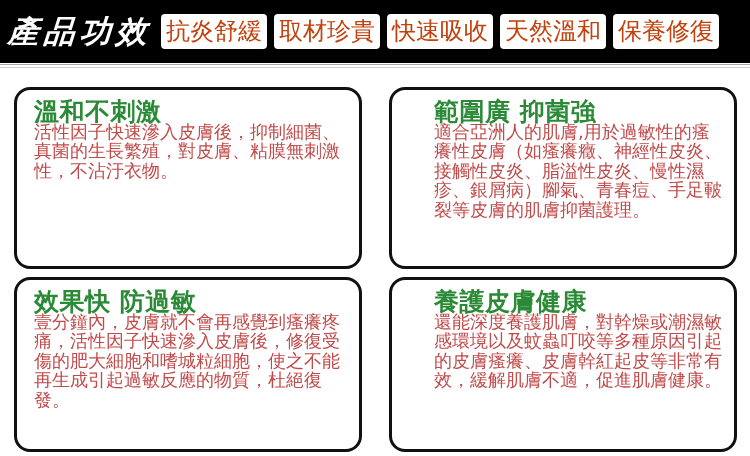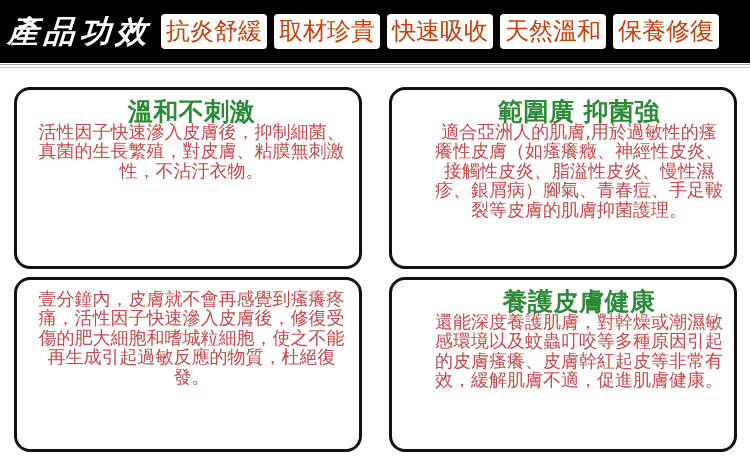--- a/index.html
+++ b/index.html
@@ -85,21 +85,20 @@
   .card-grid {
     position: absolute;
     left: 0;
     top: 83px;
     width: 598px;
     height: 373px;
     display: grid;
     grid-template-columns: 375px 375px;
     grid-template-rows: 190px 183px;
     box-sizing: border-box;
-    text-align: center;
   }
 
   .card-cell {
     box-sizing: border-box;
     padding: 4px 13px 4px 14px;
   }
 
   .card {
     width: 100%;
     height: 100%;
@@ -164,20 +163,21 @@
 
     <div class="card-cell right">
       <div class="card">
         <p class="card-title">範圍廣 抑菌強</p>
         <p class="card-body">適合亞洲人的肌膚,用於過敏性的瘙癢性皮膚（如瘙癢癥、神經性皮炎、接觸性皮炎、脂溢性皮炎、慢性濕疹、銀屑病）腳氣、青春痘、手足皸裂等皮膚的肌膚抑菌護理。</p>
       </div>
     </div>
 
     <div class="card-cell left">
       <div class="card">
+        <p class="card-title">效果快 防過敏</p>
         <p class="card-body">壹分鐘內，皮膚就不會再感覺到瘙癢疼痛，活性因子快速滲入皮膚後，修復受傷的肥大細胞和嗜城粒細胞，使之不能再生成引起過敏反應的物質，杜絕復發。</p>
       </div>
     </div>
 
     <div class="card-cell right">
       <div class="card">
         <p class="card-title">養護皮膚健康</p>
         <p class="card-body">還能深度養護肌膚，對幹燥或潮濕敏感環境以及蚊蟲叮咬等多種原因引起的皮膚瘙癢、皮膚幹紅起皮等非常有效，緩解肌膚不適，促進肌膚健康。</p>
       </div>
     </div>

